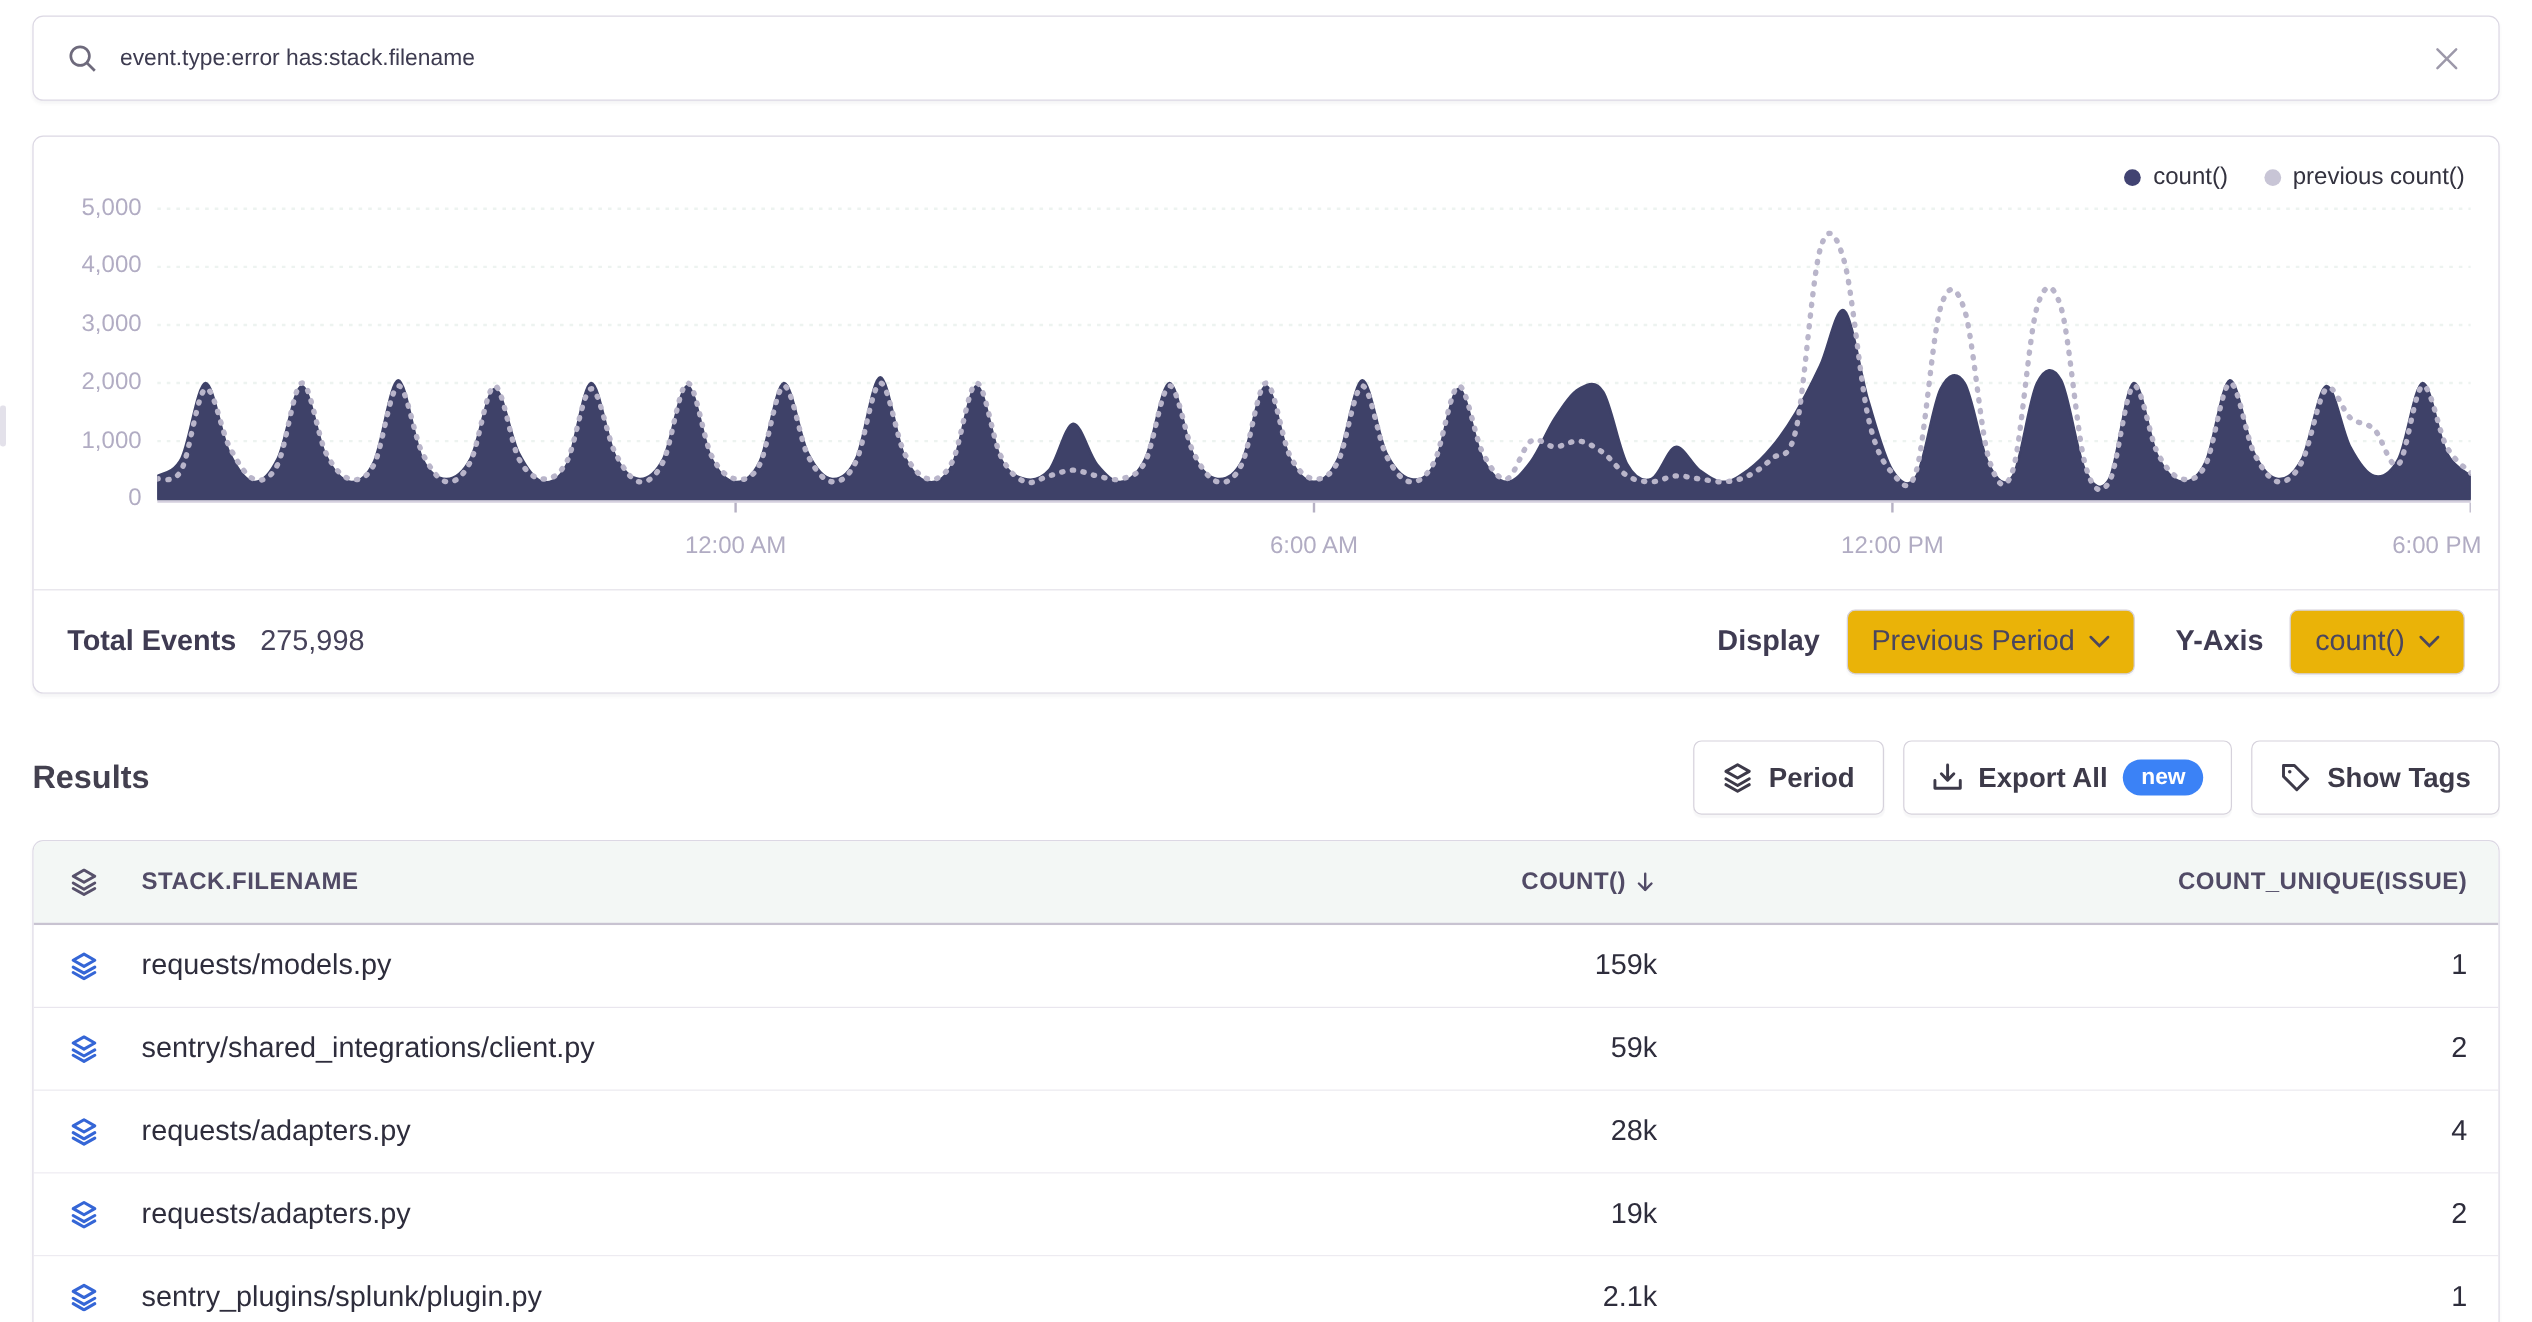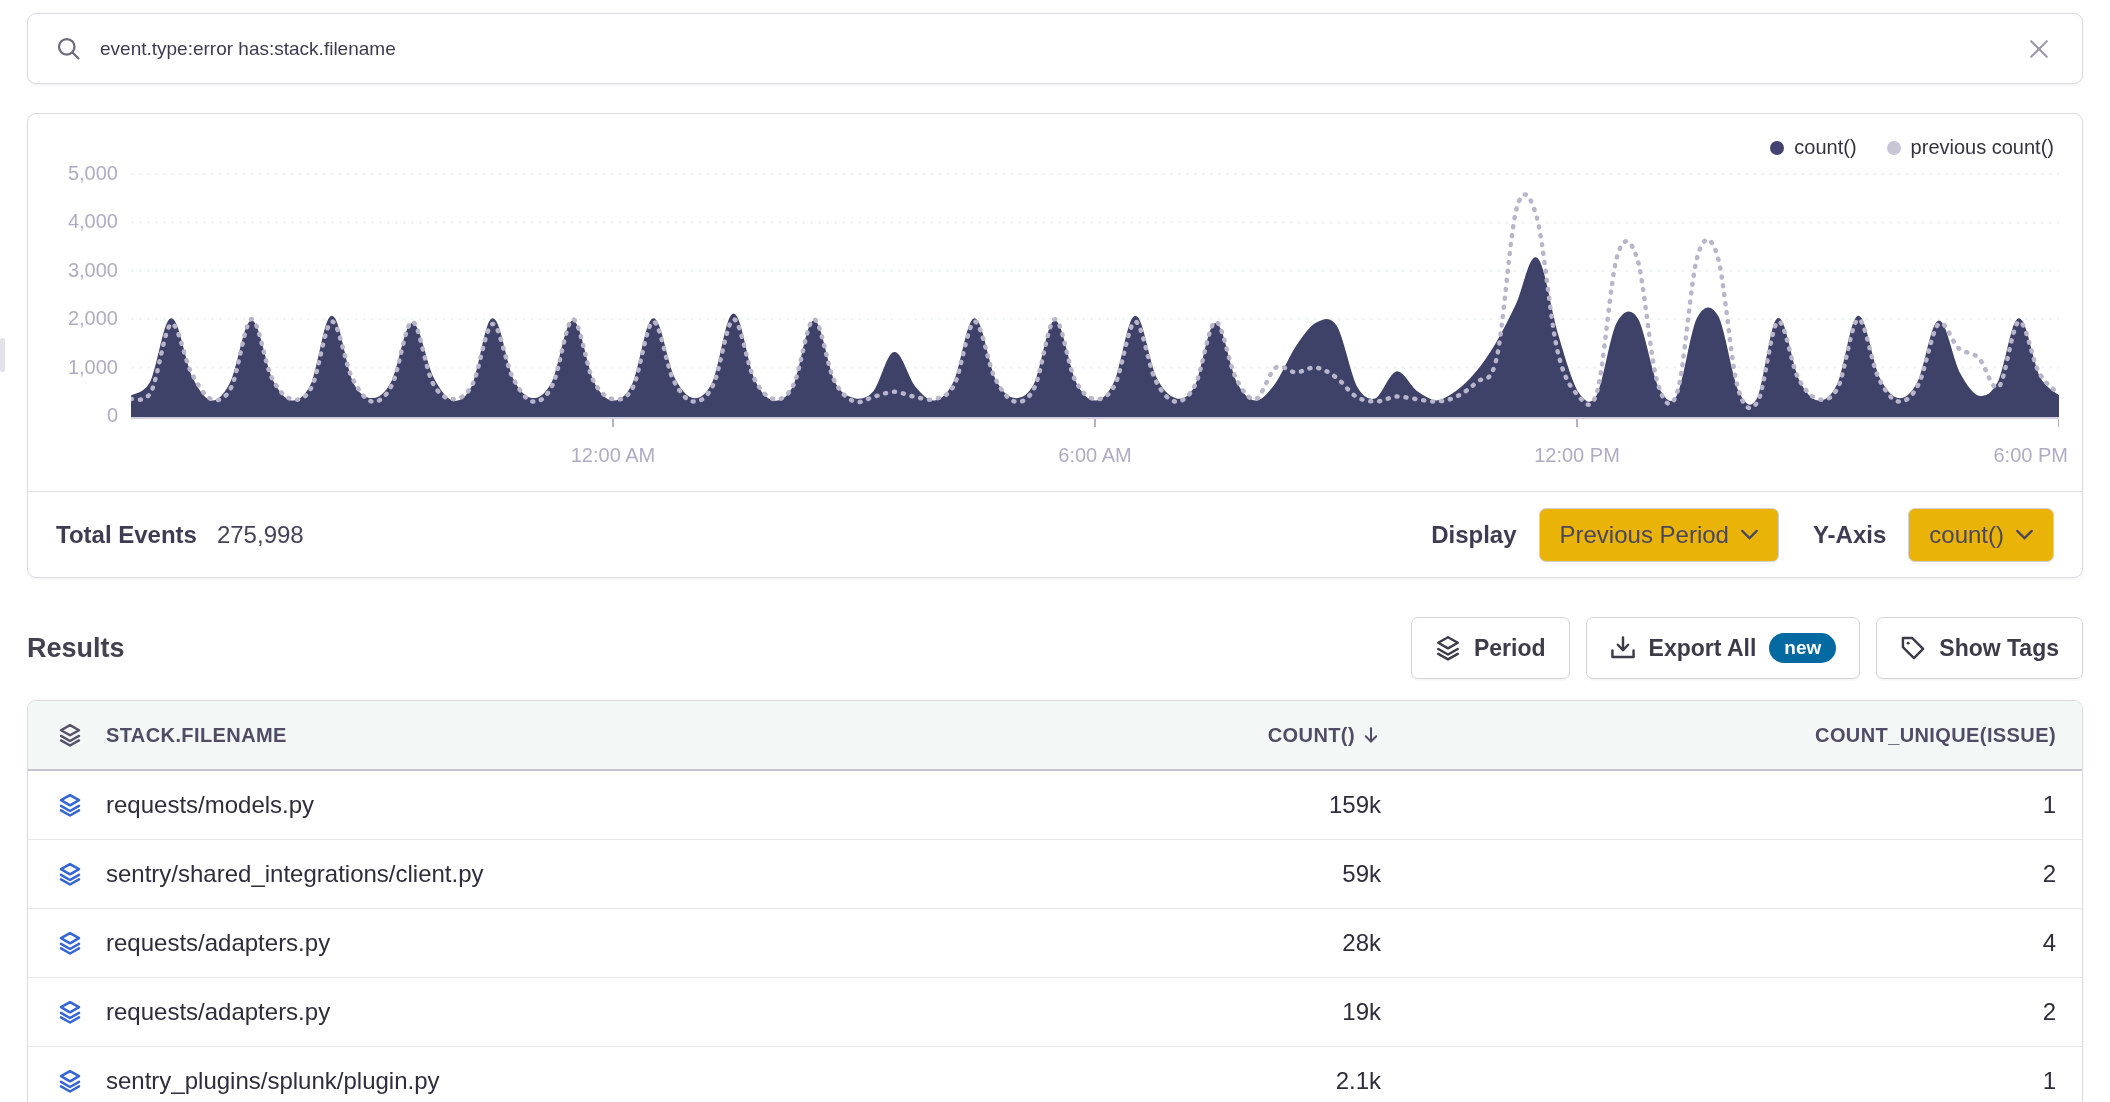--- a/index.html
+++ b/index.html
@@ -44,29 +44,29 @@
     box-shadow:0 2px 1px rgba(60,54,86,0.03); font-family:"Liberation Sans", sans-serif; }
 
   
   .results-row { position:absolute; left:27px; right:27px; top:617px; height:62px;
     display:flex; align-items:center; }
   .results-title { font-size:27px; font-weight:700; color:#43404f; }
   .btn-group { margin-left:auto; display:flex; gap:16px; }
   .btn { display:flex; align-items:center; gap:13px; height:62px; padding:0 23px; background:#fff;
     border:1.5px solid #d6d2dc; border-radius:7px; font-size:23px; font-weight:700; color:#3d3a49;
     cursor:pointer; box-shadow:0 2px 1px rgba(60,54,86,0.04); font-family:"Liberation Sans", sans-serif; }
-  .badge-new { background:#0369a1; color:#fff; font-size:19px; font-weight:700;
+  .badge-new { background:#3b82f6; color:#fff; font-size:19px; font-weight:700;
     padding:4px 15px; border-radius:999px; }
 
   
   .results-table { top:700px; height:440px; border-radius:9px 9px 0 0; overflow:hidden; }
   .t-row { display:grid; grid-template-columns:1fr 200px 701px; align-items:center; }
   .t-head { background:#f3f7f5; height:70px; border-bottom:2px solid #c8c3d1; }
   .th { font-size:20px; font-weight:700; letter-spacing:0.4px; color:#514b66; cursor:pointer; }
-  .cell-file { display:flex; align-items:center; gap:24px; padding-left:30px; }
+  .cell-file { display:flex; align-items:center; gap:36px; padding-left:30px; }
   .cell-num { text-align:right; }
   .cell-num.pad { padding-right:26px; }
   .sort-wrap { display:inline-flex; align-items:center; gap:6px; justify-content:flex-end; width:100%; }
   .data-row { height:69px; border-bottom:1.5px solid #e9e6ee; font-size:24px; color:#2e2d3c; background:#fff; }
   .file-name { color:#2e2d3c; }
   .icon-btn { background:none; border:none; cursor:pointer; line-height:0; padding:0; }
 
   .edge-artifact { position:absolute; left:0; top:338px; width:5px; height:34px; background:#e3e1ea; border-radius:2px; }
 </style>
 </head>

